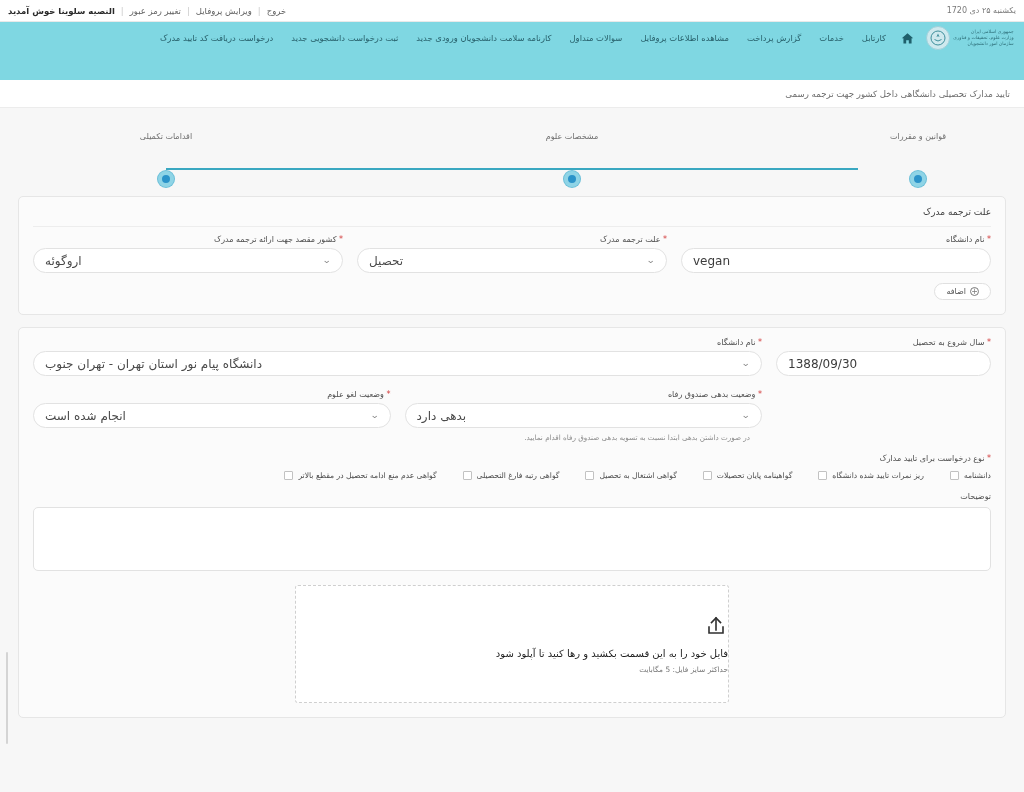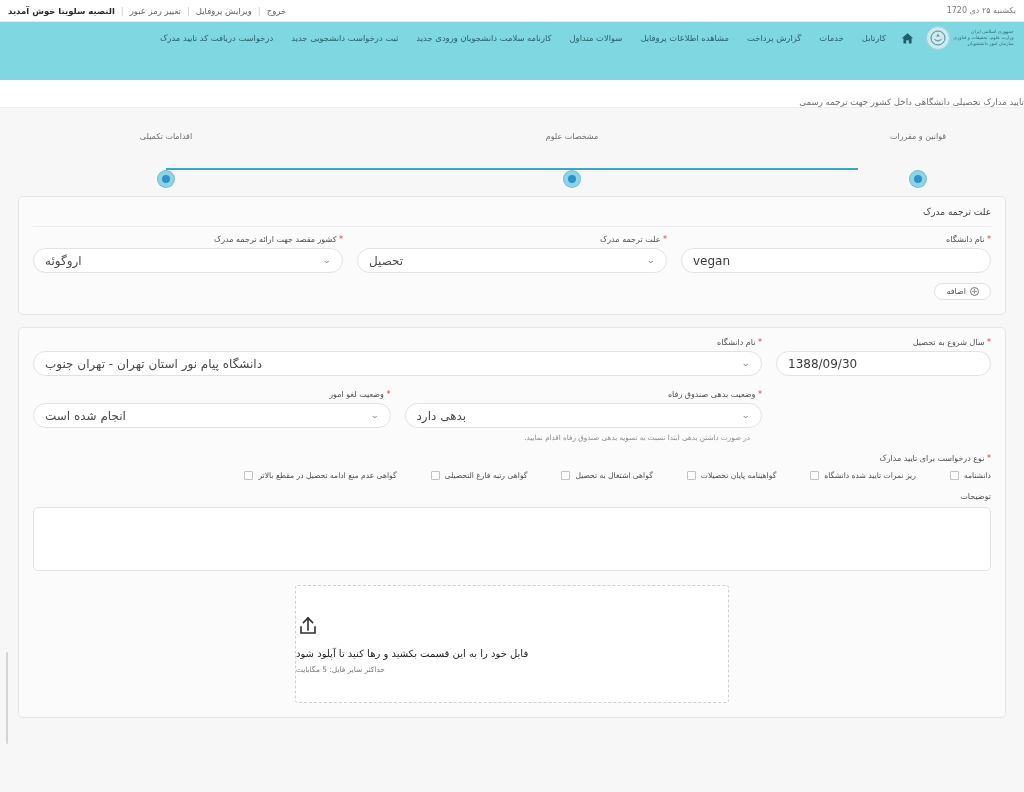--- a/index.html
+++ b/index.html
@@ -109,21 +109,22 @@
     content:""; position:absolute; inset:0;
     background:
       linear-gradient(to bottom, transparent 44%, #c8102e 44% 56%, transparent 56%),
       linear-gradient(to right, transparent 45%, #c8102e 45% 55%, transparent 55%);
   }
 
   
   .page-title-bar {
     height: 28px;
     background: #ffffff;
-    display: flex; align-items: flex-end; justify-content: flex-start;
+    display: flex; align-items: center; justify-content: flex-start;
+    padding-right: 14px;
     font-size: 8.6px;
     color: #6b6b6b;
     border-bottom: 1px solid #ececec;
   }
 
   
   .page {
     background: #f7f7f7;
     height: 684px;
     padding: 0;
@@ -248,21 +249,20 @@
     align-items: center;
     gap: 26px;
     margin-top: 8px;
     flex-direction: row;
     justify-content: flex-start;
   }
   .cb {
     display: flex; align-items: center; gap: 5px;
     font-size: 7.6px; color: #4a4a4a; white-space: nowrap;
     cursor: pointer;
-    margin-left: 8px;
   }
   .cb-box {
     width: 9px; height: 9px;
     border: 1px solid #c2c2c2;
     background: #fff;
     border-radius: 1px;
     display: inline-block;
   }
 
   
@@ -277,21 +277,21 @@
   
   .upload-wrap { display: flex; justify-content: center; margin-top: 12px; }
   .dropzone {
     width: 434px;
     height: 118px;
     border: 1px dashed #cfcfcf;
     background: #fff;
     border-radius: 3px;
     display: flex;
     flex-direction: column;
-    align-items: flex-end;
+    align-items: flex-start;
     justify-content: center;
     gap: 6px;
   }
   .dz-icon { color: #2f2f2f; }
   .dz-main { font-size: 10px; color: #1f1f1f; }
   .dz-sub { font-size: 7.4px; color: #777; }
 
   
   .rail {
     position: absolute;
@@ -461,21 +461,21 @@
           <div class="control">
             <span class="chev">⌄</span>
             <span class="value">بدهی دارد</span>
           </div>
           <div class="helper">در صورت داشتن بدهی ابتدا نسبت به تسویه بدهی صندوق رفاه اقدام نمایید.</div>
         </div>
 
         <div class="field">
           <label class="field-label">
             <span class="req">*</span>
-            <span>وضعیت لغو امور</span>
+            <span>وضعیت لغو علوم</span>
           </label>
           <div class="control">
             <span class="chev">⌄</span>
             <span class="value">انجام شده است</span>
           </div>
         </div>
       </div>
 
       <div style="margin-top:10px;">
         <label class="field-label">

